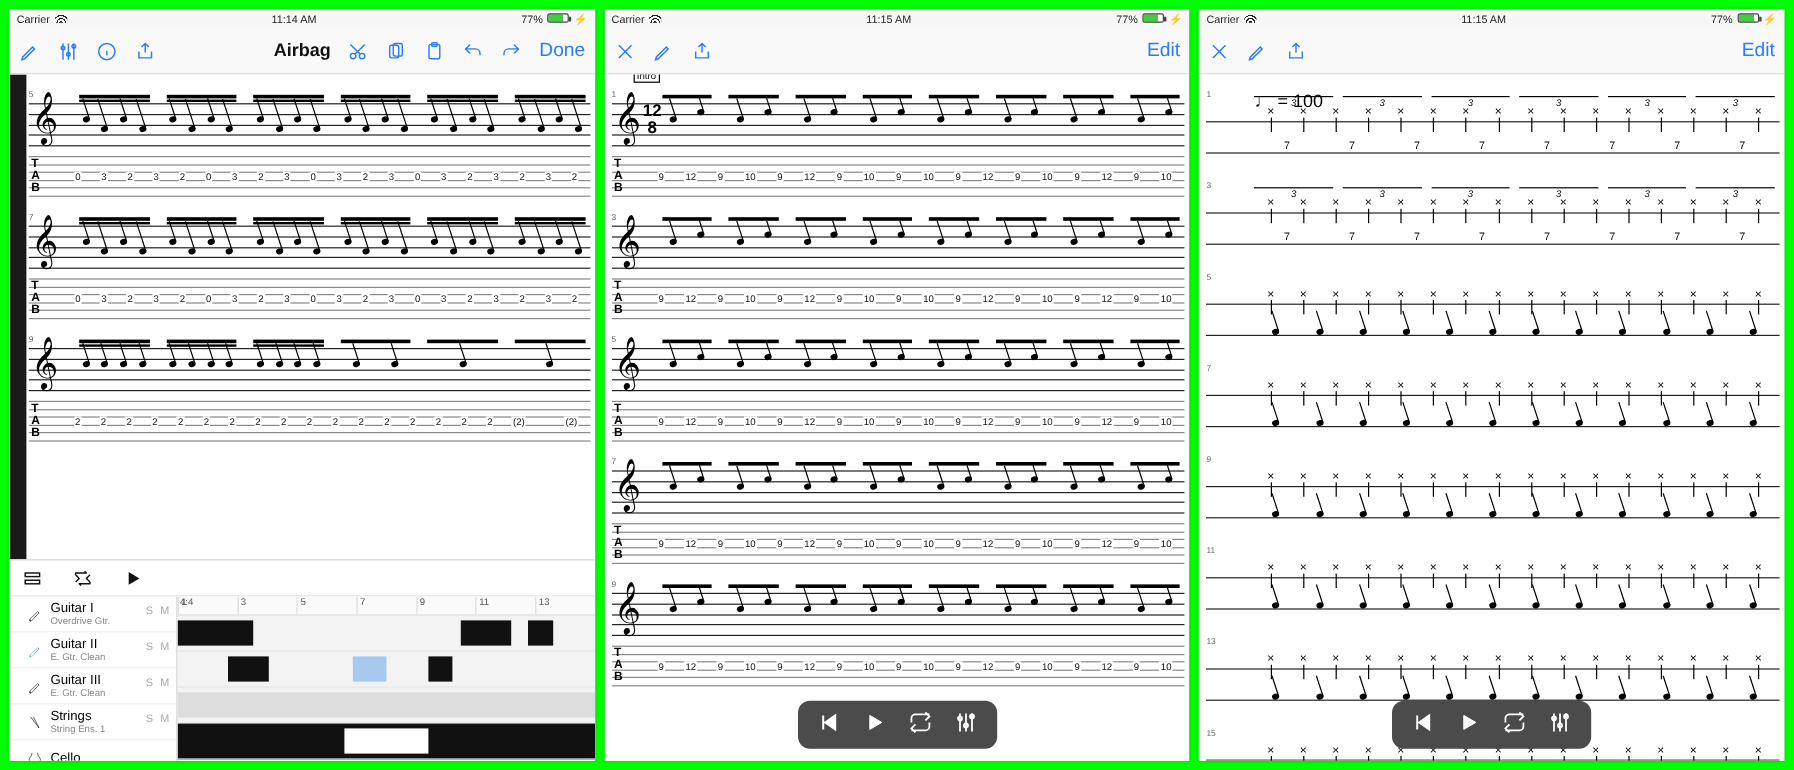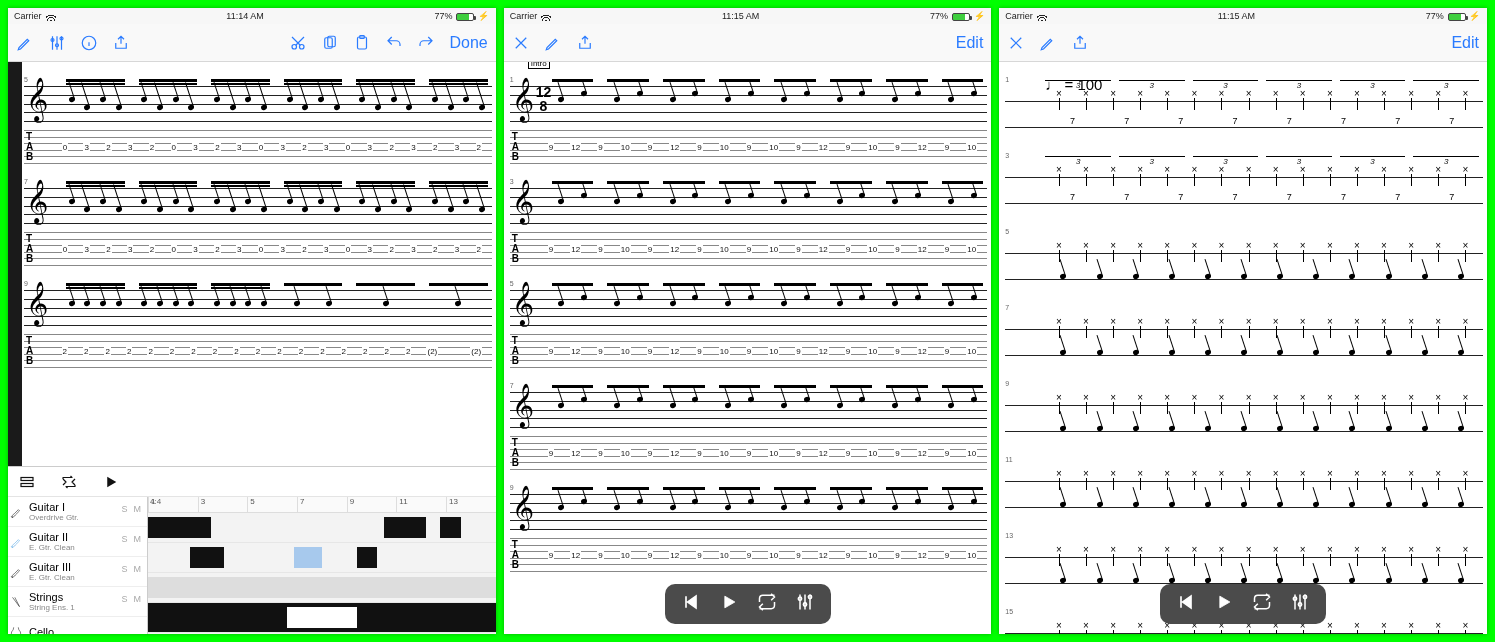--- a/index.html
+++ b/index.html
@@ -25,21 +25,21 @@
   .statusbar {
     height: 16px;
     background: #f7f7f7;
     display: flex;
     align-items: center;
     justify-content: space-between;
     padding: 0 6px;
     font-size: 9px;
     color: #222;
   }
-  .statusbar .left, .statusbar .right { display: flex; align-items: flex-end; gap: 4px; }
+  .statusbar .left, .statusbar .right { display: flex; align-items: flex-start; gap: 4px; }
   .wifi {
     width: 10px; height: 8px;
     background:
       radial-gradient(circle at 50% 100%, #222 1.5px, transparent 1.5px),
       radial-gradient(circle at 50% 100%, transparent 3px, #222 3px, #222 4px, transparent 4px),
       radial-gradient(circle at 50% 100%, transparent 5.5px, #222 5.5px, #222 6.5px, transparent 6.5px);
   }
   .battery {
     width: 18px; height: 8px;
     border: 1px solid #444; border-radius: 2px;
@@ -193,21 +193,21 @@
     background: #fff;
   }
   .tracks-toolbar {
     height: 30px; display:flex; align-items:center; gap: 24px; padding: 0 10px;
     border-bottom: 1px solid #e4e4e4;
   }
   .tracks-toolbar .icon svg { stroke: #111; }
   .tracks-body { flex:1; display:flex; overflow:hidden; }
   .track-headers { width: 140px; border-right:1px solid #ccc; overflow:hidden; }
   .track-row {
-    height: 30px; display:flex; align-items:center; padding: 0 1px; gap:6px;
+    height: 30px; display:flex; align-items:center; padding: 0 14px; gap:6px;
     border-bottom: 1px solid #eee; font-size: 11px;
     position:relative;
   }
   .instr-icon { width:14px; height:14px; }
   .track-labels { flex:1; overflow:hidden; }
   .track-labels .name { font-size: 11px; }
   .track-labels .sub  { font-size: 8px; color:#888; }
   .sm { position:absolute; right:6px; top:7px; display:flex; gap:6px; font-size:9px; color:#aaa; }
   .timeline { flex:1; position:relative; background:#f3f3f3; overflow:hidden; }
   .timeline-ruler {
@@ -268,20 +268,21 @@
             <circle cx="18" cy="6" r="2"></circle>
           </svg></span>
       <span class="icon"><svg viewBox="0 0 24 24">
             <circle cx="12" cy="12" r="9"></circle>
             <path d="M12 8v0M12 11v5"></path>
           </svg></span>
       <span class="icon"><svg viewBox="0 0 24 24">
             <path d="M12 3v10M8 7l4-4 4 4M5 12v7h14v-7"></path>
           </svg></span>
     </div>
+    <div class="nav-title">Airbag</div>
     <div class="nav-right">
       <span class="icon"><svg viewBox="0 0 24 24">
             <circle cx="7" cy="17" r="3"></circle>
             <circle cx="17" cy="17" r="3"></circle>
             <path d="M9 15L20 4M15 15L4 4"></path>
           </svg></span>
       <span class="icon"><svg viewBox="0 0 24 24">
             <rect x="5" y="5" width="10" height="14" rx="2"></rect>
             <rect x="9" y="3" width="10" height="14" rx="2"></rect>
           </svg></span>

